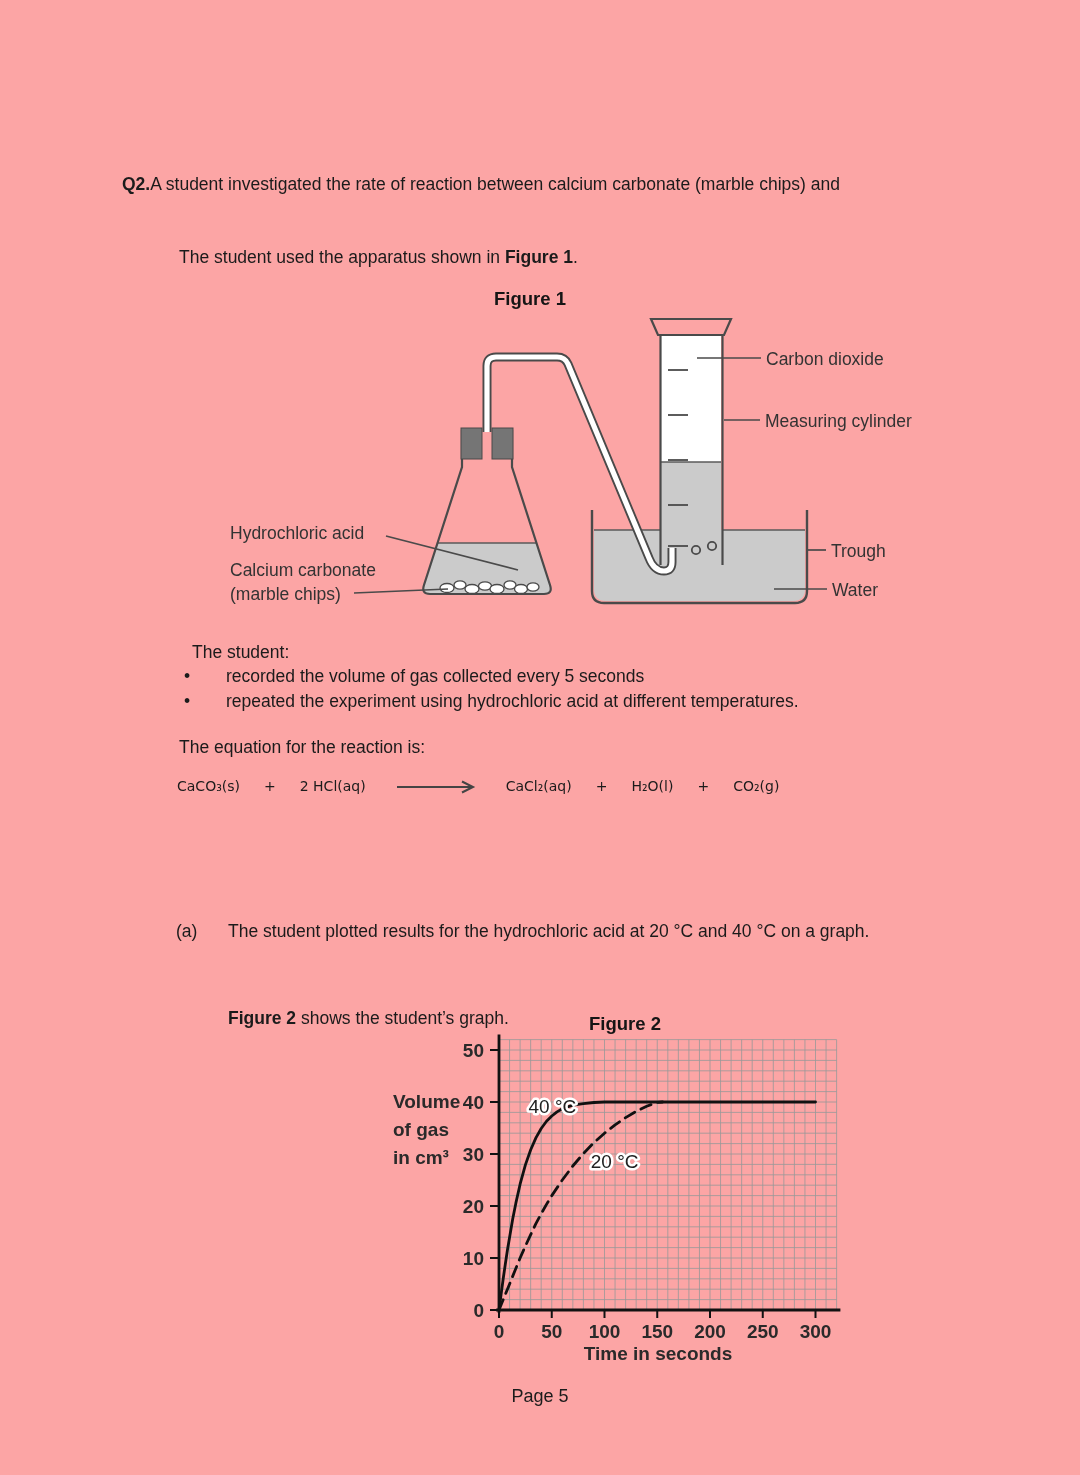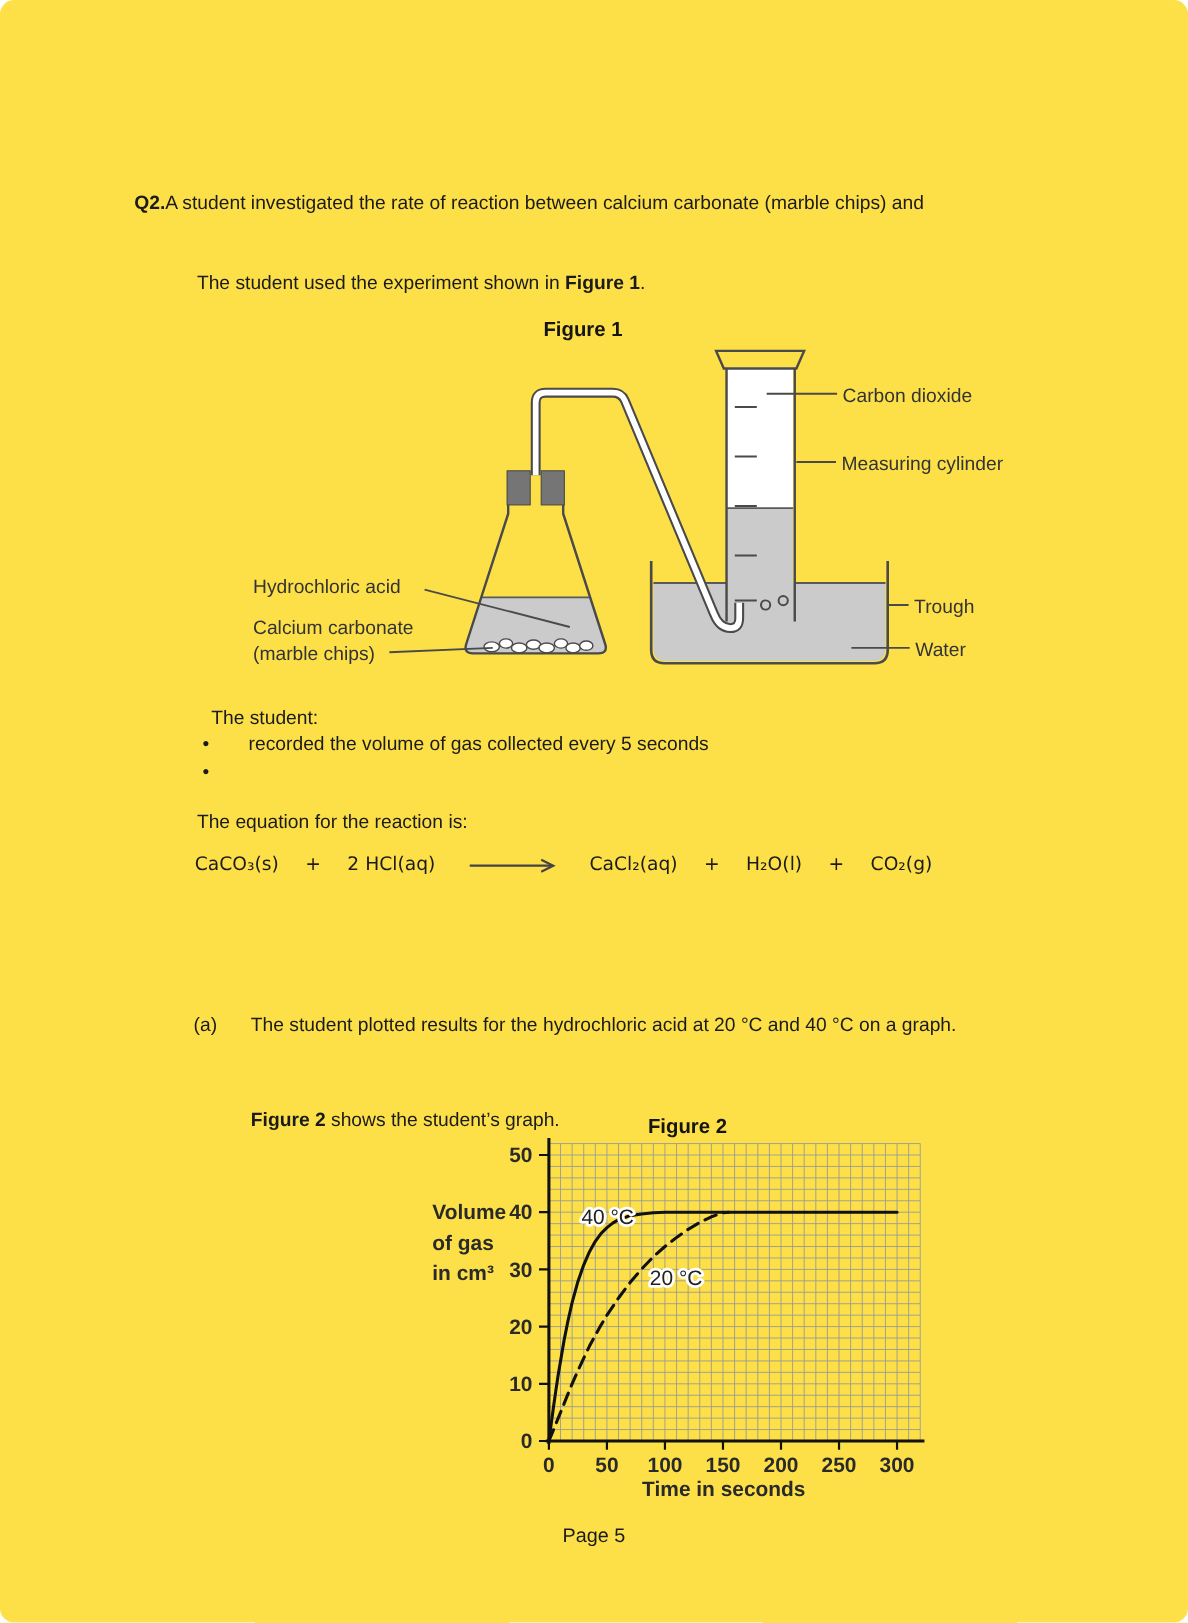--- a/index.html
+++ b/index.html
@@ -1,30 +1,30 @@
 <!DOCTYPE html>
 <html><head>
 <meta charset="utf-8">
 <style>
   html,body{margin:0;padding:0;background:#ffffff;}
-  .page{position:relative;width:1080px;height:1475px;background:#fde047;overflow:hidden;
-        font-family:"Liberation Sans",sans-serif;color:#1b1b1b;font-size:17.5px;line-height:25px;border-radius:13px;}
+  .page{position:relative;width:1080px;height:1475px;background:#fca5a5;overflow:hidden;
+        font-family:"Liberation Sans",sans-serif;color:#1b1b1b;font-size:17.5px;line-height:25px;}
   .abs{position:absolute;}
   b,.bold{font-weight:bold;}
   
   #q2-block{left:122px;top:172px;width:830px;}
   #q2-line2{padding-left:57px;}
   #apparatus-sentence{left:179px;top:245px;width:760px;}
   #student-intro{left:179px;top:640px;margin-left:13px;}
   #bullets{left:184px;top:664px;width:800px;}
   .bullet-row{display:flex;}
   .bullet-marker{width:42px;flex:0 0 42px;}
   #equation-intro{left:179px;top:735px;}
   #equation{left:177px;top:774px;display:flex;align-items:center;gap:24px;
-            font-family:"DejaVu Sans","Liberation Sans",sans-serif;font-size:17px;}
+            font-family:"DejaVu Sans","Liberation Sans",sans-serif;font-size:14px;}
   .eq-arrow{display:inline-block;margin:0 6px;}
   #part-a{left:176px;top:919px;width:800px;display:flex;}
   #part-a-label{width:52px;flex:0 0 52px;}
   #fig2-sentence{left:228px;top:962px;width:700px;margin-top:44px;}
   #fig1-wrap{left:200px;top:288px;width:740px;height:335px;}
   #fig2-wrap{left:373px;top:1012px;width:500px;height:360px;}
   #page-num{left:0;top:1384px;width:1080px;text-align:center;font-size:18px;}
   
   .f1-outline{fill:none;stroke:#4a4a4a;stroke-width:2.2;}
   .f1-fill{fill:#cbcbcb;stroke:none;}
@@ -49,21 +49,21 @@
 </style>
 </head>
 <body>
 
 <div class="page">
 
   <div class="abs" id="q2-block">
     <div><b>Q2.</b><span>A student investigated the rate of reaction between calcium carbonate (marble chips) and</span></div>
   </div>
 
-  <div class="abs" id="apparatus-sentence"><span>The student used the experiment shown in </span><b>Figure 1</b><span>.</span></div>
+  <div class="abs" id="apparatus-sentence"><span>The student used the apparatus shown in </span><b>Figure 1</b><span>.</span></div>
 
   <div class="abs" id="fig1-wrap">
     <svg viewBox="0 0 740 335" width="740" height="335">
       <text class="f1-title" x="330" y="17" text-anchor="middle">Figure 1</text>
 
       <path class="f1-fill" d="M394,242 H605 V301 Q605,313 593,313 H406 Q394,313 394,301 Z"></path>
       <line class="f1-surface" x1="394" y1="242" x2="460" y2="242"></line>
       <line class="f1-surface" x1="523" y1="242" x2="605" y2="242"></line>
 
       <rect x="461" y="46" width="60" height="128" fill="#ffffff"></rect>
@@ -124,20 +124,21 @@
 
   <div class="abs" id="student-intro">The student:</div>
 
   <div class="abs" id="bullets">
     <div class="bullet-row">
       <span class="bullet-marker">•</span>
       <span>recorded the volume of gas collected every 5 seconds</span>
     </div>
     <div class="bullet-row">
       <span class="bullet-marker">•</span>
+      <span>repeated the experiment using hydrochloric acid at different temperatures.</span>
     </div>
   </div>
 
   <div class="abs" id="equation-intro">The equation for the reaction is:</div>
 
   <div class="abs" id="equation">
     <span>CaCO₃(s)</span>
     <span>+</span>
     <span>2 HCl(aq)</span>
     <svg class="eq-arrow" width="80" height="14" viewBox="0 0 80 14">

